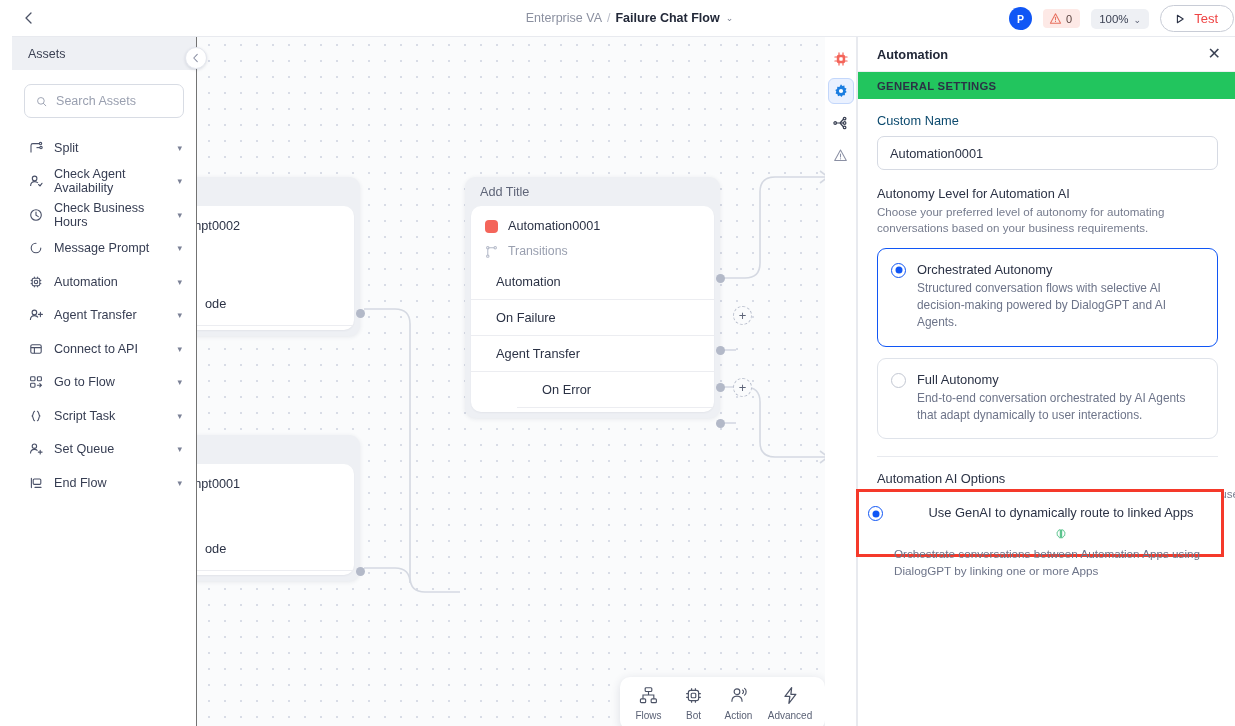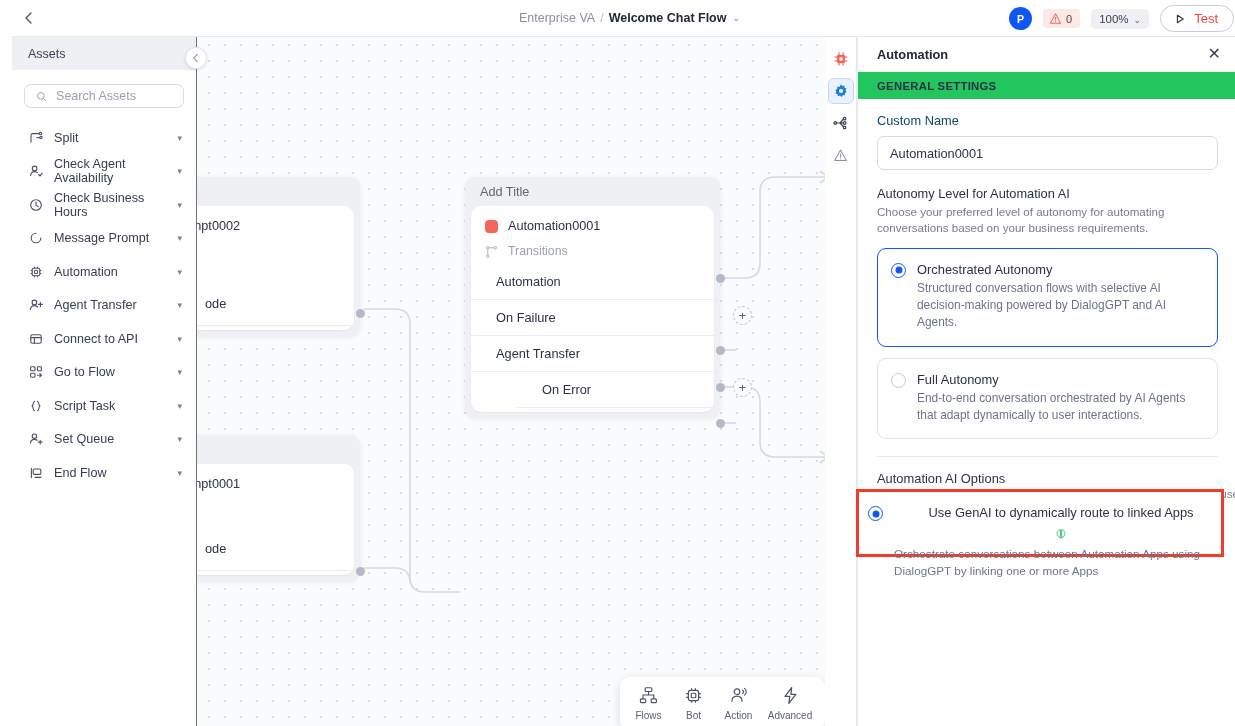--- a/index.html
+++ b/index.html
@@ -76,21 +76,21 @@
     position: absolute; right: -11px; top: 10px;
     width: 22px; height: 22px; border-radius: 50%;
     background: #fff; border: 1px solid #e4e7ee;
     box-shadow: 0 1px 3px rgba(40,50,80,.13);
     display: flex; align-items: center; justify-content: center;
     cursor: pointer; z-index: 33;
   }
   .search-wrap { padding: 14px 12px 6px 12px; }
   .search-box {
     display: flex; align-items: center; gap: 9px;
-    height: 24px; border: 1px solid #d8dce4; border-radius: 7px;
+    height: 34px; border: 1px solid #d8dce4; border-radius: 7px;
     padding: 0 11px; background: #fff;
   }
   .search-box input {
     border: none; outline: none; font-size: 12.5px;
     font-family: "Liberation Sans", sans-serif;
     color: #3c4254; width: 100%; background: transparent;
   }
   .search-box input::placeholder { color: #9aa0b0; }
 
   .sb-list { padding-top: 7px; }
@@ -314,21 +314,21 @@
   <div class="topbar">
     <div class="back-btn">
       <svg width="14" height="14" viewBox="0 0 14 14">
         <path d="M9 2 L4 7 L9 12" stroke="#4b5265" stroke-width="1.3" fill="none" stroke-linecap="round" stroke-linejoin="round"></path>
       </svg>
     </div>
 
     <div class="breadcrumb">
       <span class="bc-root">Enterprise VA</span>
       <span class="bc-sep">/</span>
-      <span class="bc-cur">Welcome Chat Flow</span>
+      <span class="bc-cur">Failure Chat Flow</span>
       <span class="bc-caret">⌄</span>
     </div>
 
     <div class="top-right">
       <div class="avatar">P</div>
       <div class="warn-chip">
         <svg width="13" height="13" viewBox="0 0 14 14">
           <path d="M7 2 L12.5 12 L1.5 12 Z" stroke="#e8705f" stroke-width="1.1" fill="none" stroke-linejoin="round"></path>
           <path d="M7 5.6 L7 8.4" stroke="#e8705f" stroke-width="1.1" stroke-linecap="round"></path>
           <circle cx="7" cy="10.1" r="0.62" fill="#e8705f"></circle>

